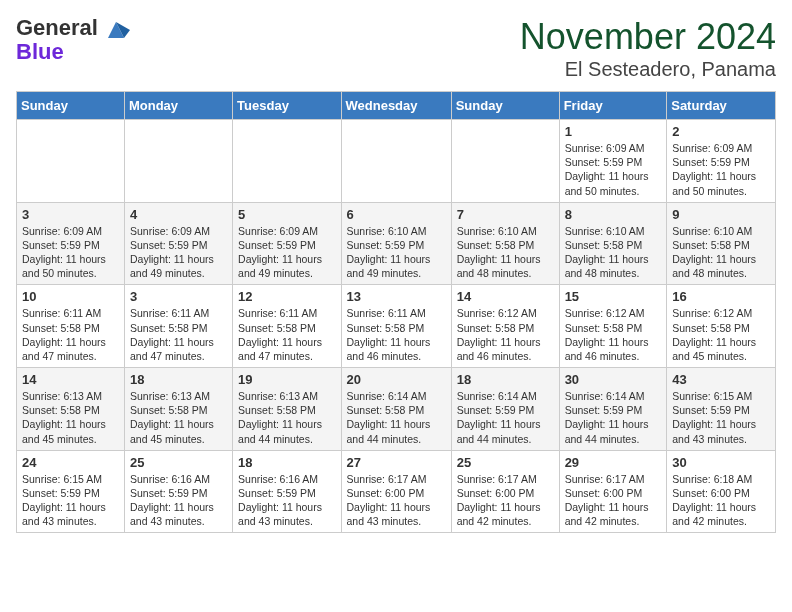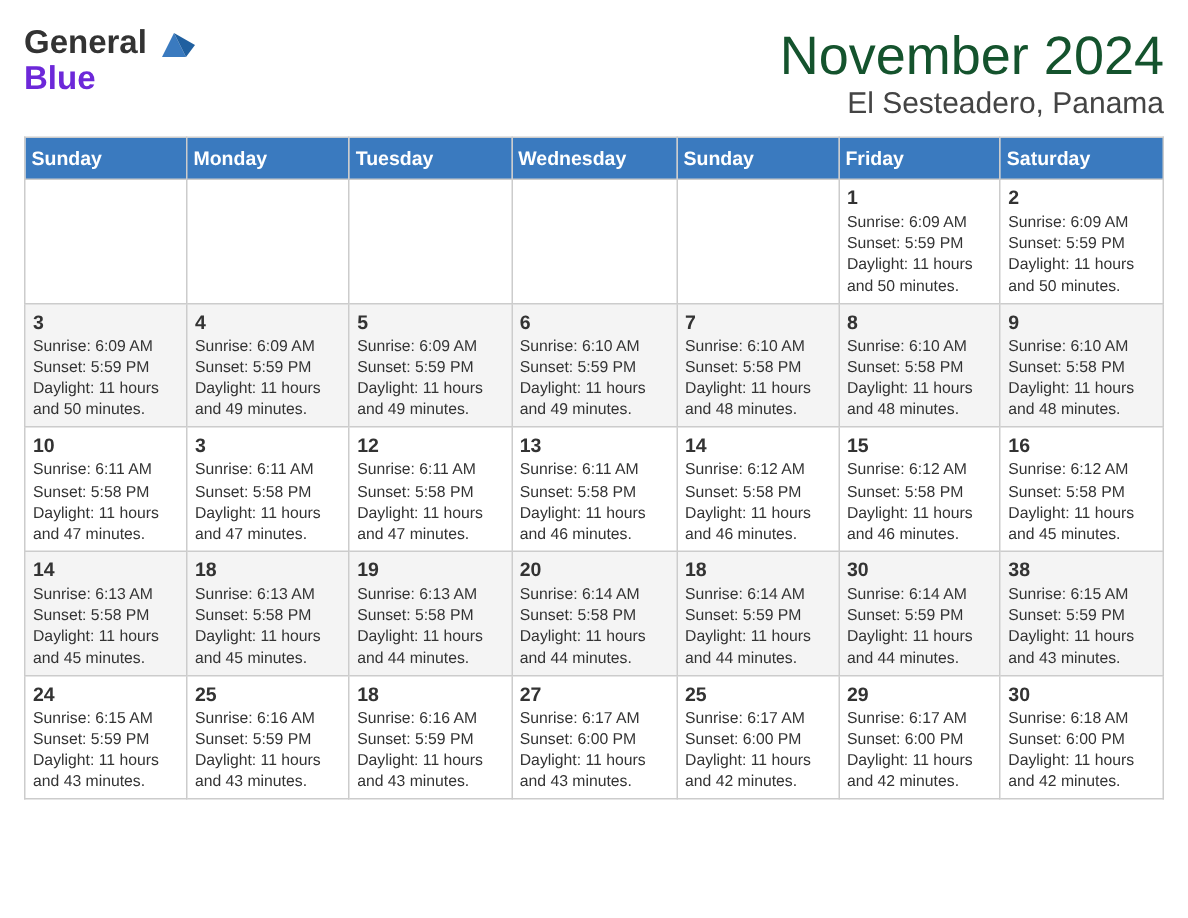--- a/index.html
+++ b/index.html
@@ -253,21 +253,21 @@
 Sunset: 5:59 PM
 Daylight: 11 hours and 44 minutes.</div>
         </td>
         <td>
           <div class="day-num">30</div>
           <div style="white-space: pre-line; line-height: 1.35;">Sunrise: 6:14 AM
 Sunset: 5:59 PM
 Daylight: 11 hours and 44 minutes.</div>
         </td>
         <td>
-          <div class="day-num">38</div>
+          <div class="day-num">43</div>
           <div style="white-space: pre-line; line-height: 1.35;">Sunrise: 6:15 AM
 Sunset: 5:59 PM
 Daylight: 11 hours and 43 minutes.</div>
         </td>
       </tr>
       <tr>
         <td>
           <div class="day-num">24</div>
           <div style="white-space: pre-line; line-height: 1.35;">Sunrise: 6:15 AM
 Sunset: 5:59 PM

